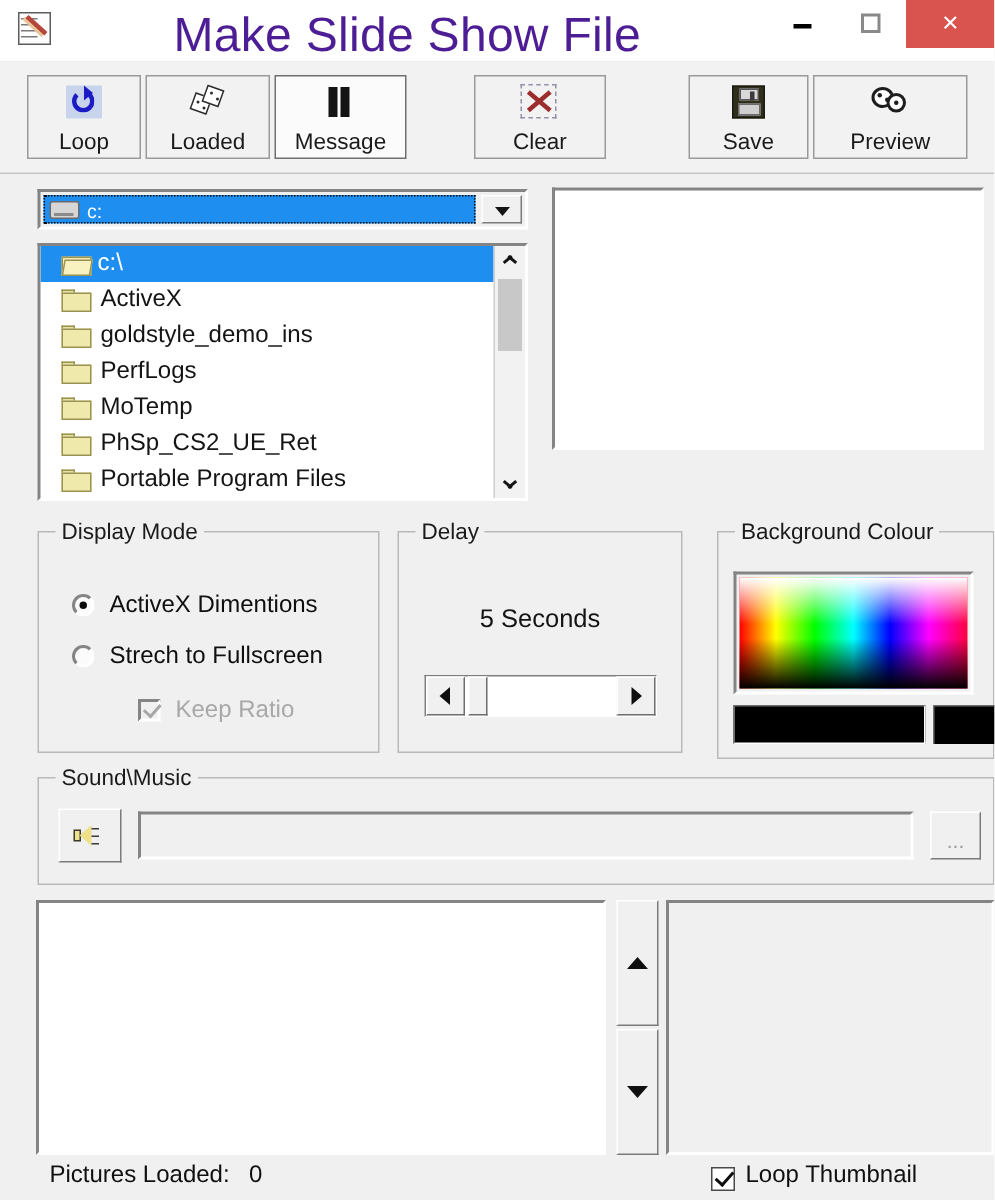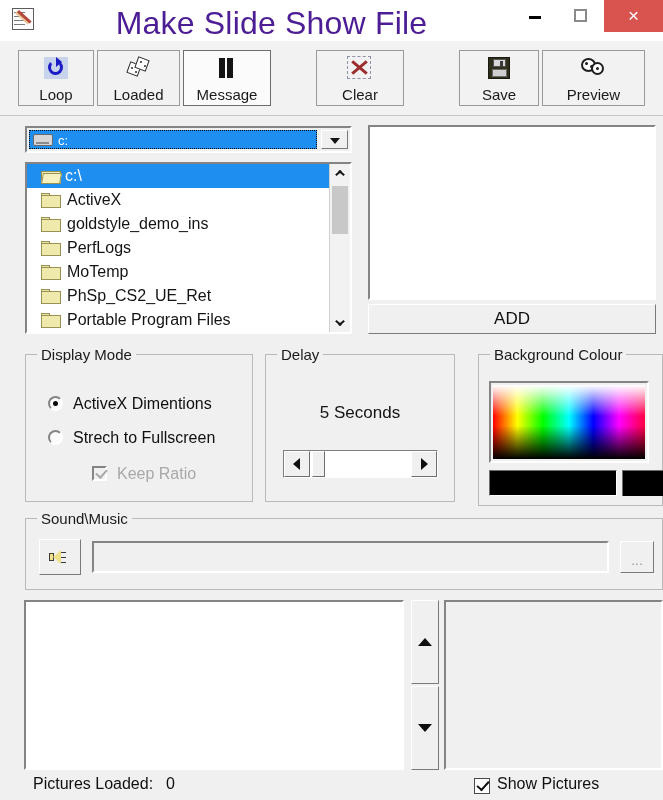--- a/index.html
+++ b/index.html
@@ -1029,21 +1029,20 @@
           <span class="chev up"></span>
         </div>
       <div class="fl-thumb"></div>
       <div class="fl-sbtn dn">
           <span class="chev dn"></span>
         </div>
     </div>
   </div>
 
   <div class="prevbox"></div>
-  <div class="addbtn">ADD</div>
 
   <div class="group" id="grp-display">
     <div class="gtitle">Display Mode</div>
 
     <div class="radio-row" style="top:38px;">
       <span class="radio on"></span>
       <span class="radio-lbl">ActiveX Dimentions</span>
     </div>
 
     <div class="radio-row" style="top:72px;">
@@ -1107,16 +1106,16 @@
   </div>
 
   <div class="thumbbox"></div>
 
   <div class="statusbar">
     <div class="status-text">Pictures Loaded:</div>
     <div class="status-count">0</div>
     <div class="thumb-check">
       <span class="cmark"></span>
     </div>
-    <div class="thumb-label">Show Pictures</div>
+    <div class="thumb-label">Loop Thumbnail</div>
   </div>
 
 </div>
 
 </body></html>

